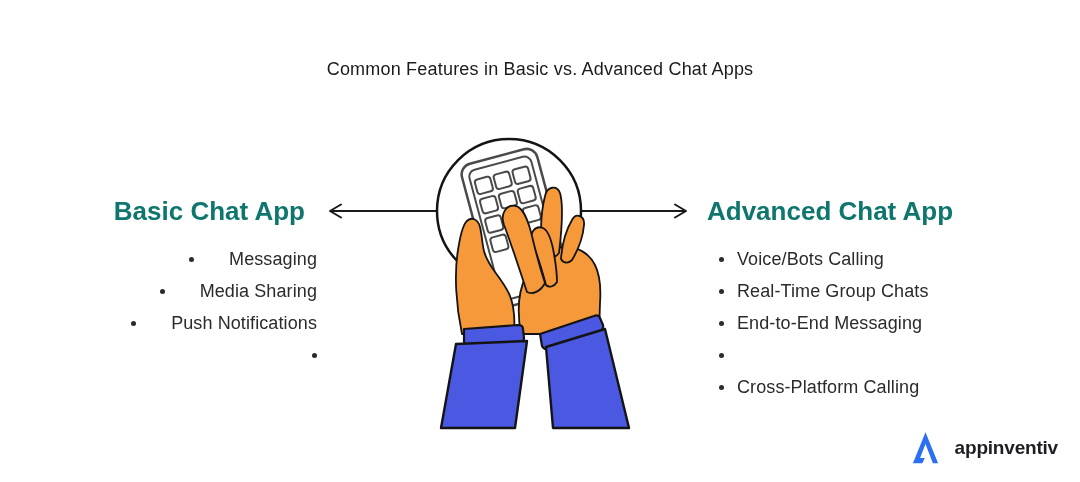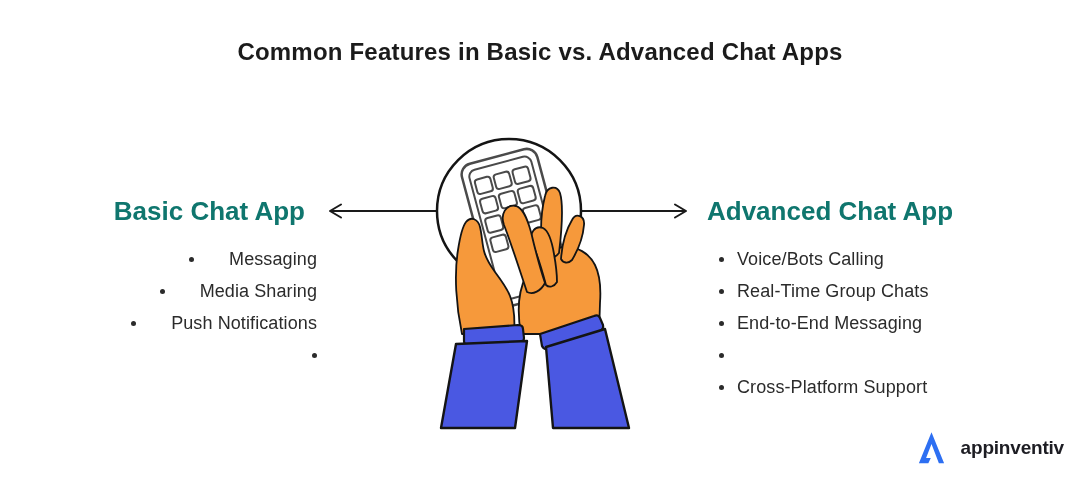--- a/index.html
+++ b/index.html
@@ -1,38 +1,38 @@
 <!DOCTYPE html>
 <html><head>
 <meta charset="utf-8">
 <style>
   html,body{margin:0;padding:0;background:#fff;}
   body{width:1080px;height:482px;font-family:"Liberation Sans",sans-serif;-webkit-font-smoothing:antialiased;}
   .canvas{position:relative;width:1080px;height:482px;background:#ffffff;overflow:hidden;}
 
-  .title{position:absolute;top:38px;left:0;width:100%;text-align:center;
-         font-size:24px;font-weight:700;color:#1b1b1b;letter-spacing:.2px;}
+  .title{position:absolute;top:59px;left:0;width:100%;text-align:center;
+         font-size:18px;font-weight:400;color:#1b1b1b;letter-spacing:.2px;}
 
   .col{position:absolute;top:198px;}
   .col-left{right:763px;text-align:right;}
   .col-right{left:707px;text-align:left;}
   .heading{font-size:26px;font-weight:700;color:#0f766e;line-height:26px;white-space:nowrap;}
   .col-left .heading{padding-right:12px;}
 
   ul.feature-list{list-style:none;margin:19px 0 0 0;padding:0;}
   .col-right ul.feature-list{padding-left:12px;}
   li.item{height:32px;display:flex;align-items:center;gap:13px;
           font-size:18px;color:#2b2b2b;letter-spacing:.1px;white-space:nowrap;}
   .col-left li.item{justify-content:flex-end;gap:35px;}
   .col-right li.item{justify-content:flex-start;}
   .bullet{width:5px;height:5px;border-radius:50%;background:#2b2b2b;flex:none;}
 
   svg.illustration{position:absolute;left:0;top:0;width:1080px;height:482px;}
 
-  .brand{position:absolute;right:16px;bottom:16px;display:flex;align-items:center;gap:16px;}
+  .brand{position:absolute;right:22px;bottom:16px;display:flex;align-items:center;gap:16px;}
   .brand-name{font-size:19px;font-weight:600;color:#1d1d23;letter-spacing:-.2px;}
 </style>
 </head>
 <body>
 
 <div class="canvas">
 
   <div class="title">Common Features in Basic vs. Advanced Chat Apps</div>
 
   <svg class="illustration" viewBox="0 0 1080 482" aria-hidden="true">
@@ -129,21 +129,21 @@
           <span class="bullet"></span>
           <span class="item-text">End-to-End Messaging</span>
         </li>
 
         <li class="item">
           <span class="bullet"></span>
         </li>
 
         <li class="item">
           <span class="bullet"></span>
-          <span class="item-text">Cross-Platform Support</span>
+          <span class="item-text">Cross-Platform Calling</span>
         </li>
       </ul>
   </div>
 
   <div class="brand">
     <svg width="27" height="36" viewBox="0 0 30 38" aria-hidden="true">
       <path fill="#2D6FF2" d="M15,1.5 L29,36 L23.2,36 L15,14.5 L9,30 L14.2,30 L11.5,36 L1,36 Z"></path>
     </svg>
     <span class="brand-name">appinventiv</span>
   </div>

